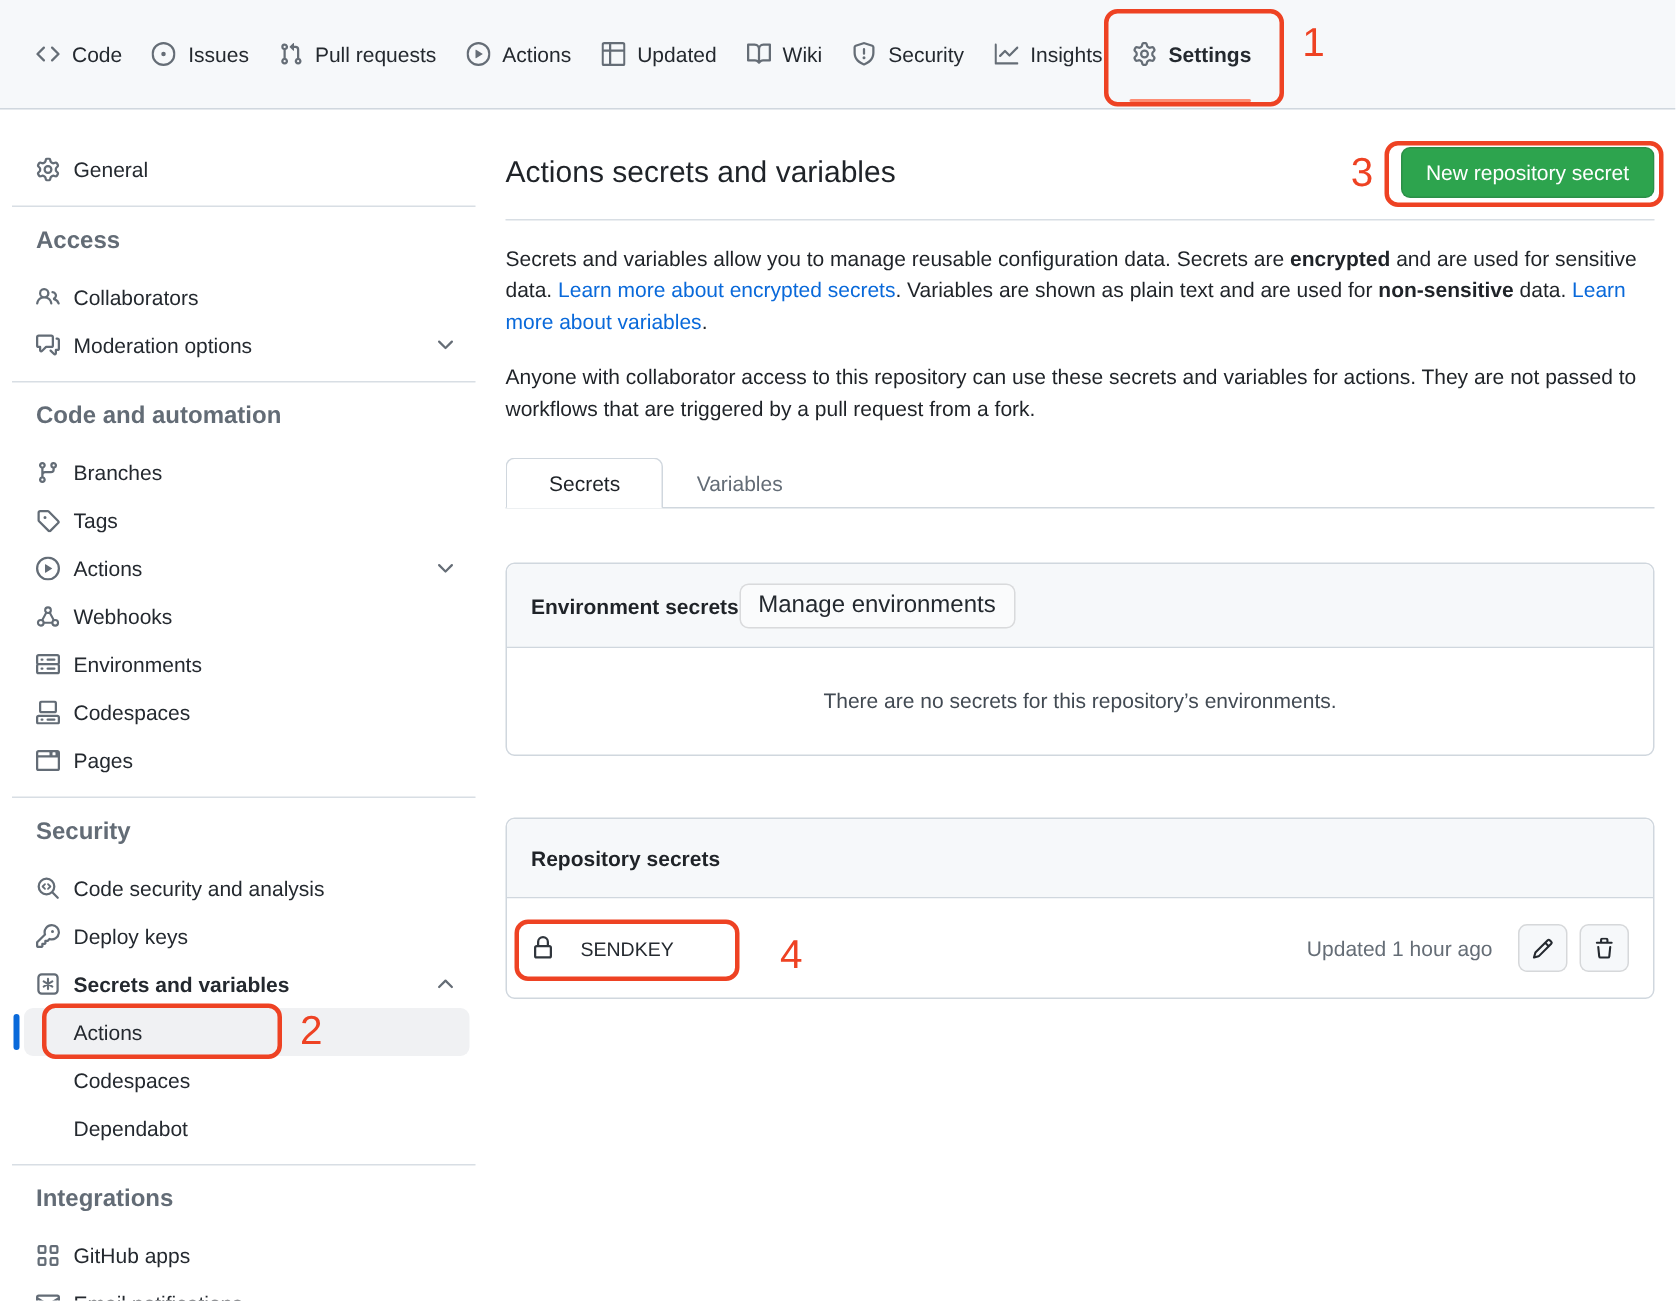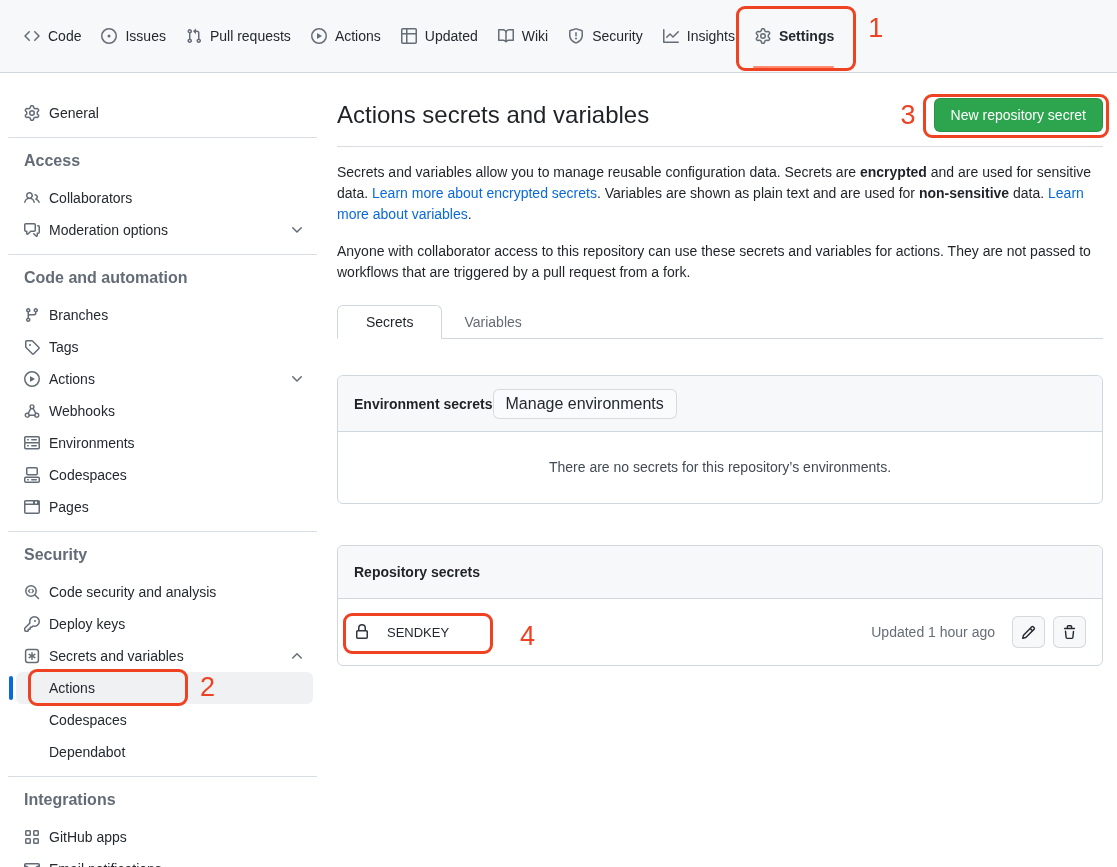--- a/index.html
+++ b/index.html
@@ -38,38 +38,38 @@
   .sidebar { width:337px; flex:none; padding:24px 24px 0 16px; }
   .main { flex:1; padding:24px 14px 0 0; }
 
   
   .sb-item {
     display:flex; align-items:center; gap:9px; height:32px; padding:0 8px;
     border-radius:6px; position:relative; color:#24292f; cursor:pointer;
   }
   .sb-item svg { color:#636c76; }
   .sb-item .chev { margin-left:auto; color:#656d76; }
-  .sb-item.bold { font-weight:400; }
+  .sb-item.bold { font-weight:700; }
   .sb-sub { padding-left:33px; }
   .sb-sub.active { background:#f0f1f3; }
   .sb-sub.active::before {
     content:""; position:absolute; left:-7px; top:4px; width:4px; height:24px;
     background:#0969da; border-radius:2px;
   }
   .sb-sub.active .ann-box { left:12px; top:-3px; width:160px; height:37px; }
   .sb-sub.active .ann-num { left:184px; top:2px; }
   .sb-header { font-size:16px; font-weight:700; color:#636c76; padding:0 8px; margin:14px 0 12px; }
   .sb-divider { border:0; border-top:1px solid #d8dee4; margin:8px -4px 0 -8px; }
 
   
   .page-head {
     display:flex; align-items:center; justify-content:space-between;
     padding-bottom:13px; border-bottom:1px solid #d8dee4;
   }
-  .page-title { font-size:24px; font-weight:400; color:#1f2328; line-height:36px; }
+  .page-title { font-size:20px; font-weight:400; color:#1f2328; line-height:36px; }
   .btn-wrap { position:relative; }
   .btn-wrap .ann-box { left:-11px; top:-4px; right:-6px; bottom:-6px; }
   .btn-wrap .ann-num { right:calc(100% + 18px); top:4px; }
   .btn-green {
     background:#2da44e; color:#ffffff; border:1px solid rgba(31,35,40,0.15);
     border-radius:6px; font-size:14px; font-weight:500; padding:7px 16px;
     font-family:inherit; cursor:pointer; line-height:18px;
   }
 
   

